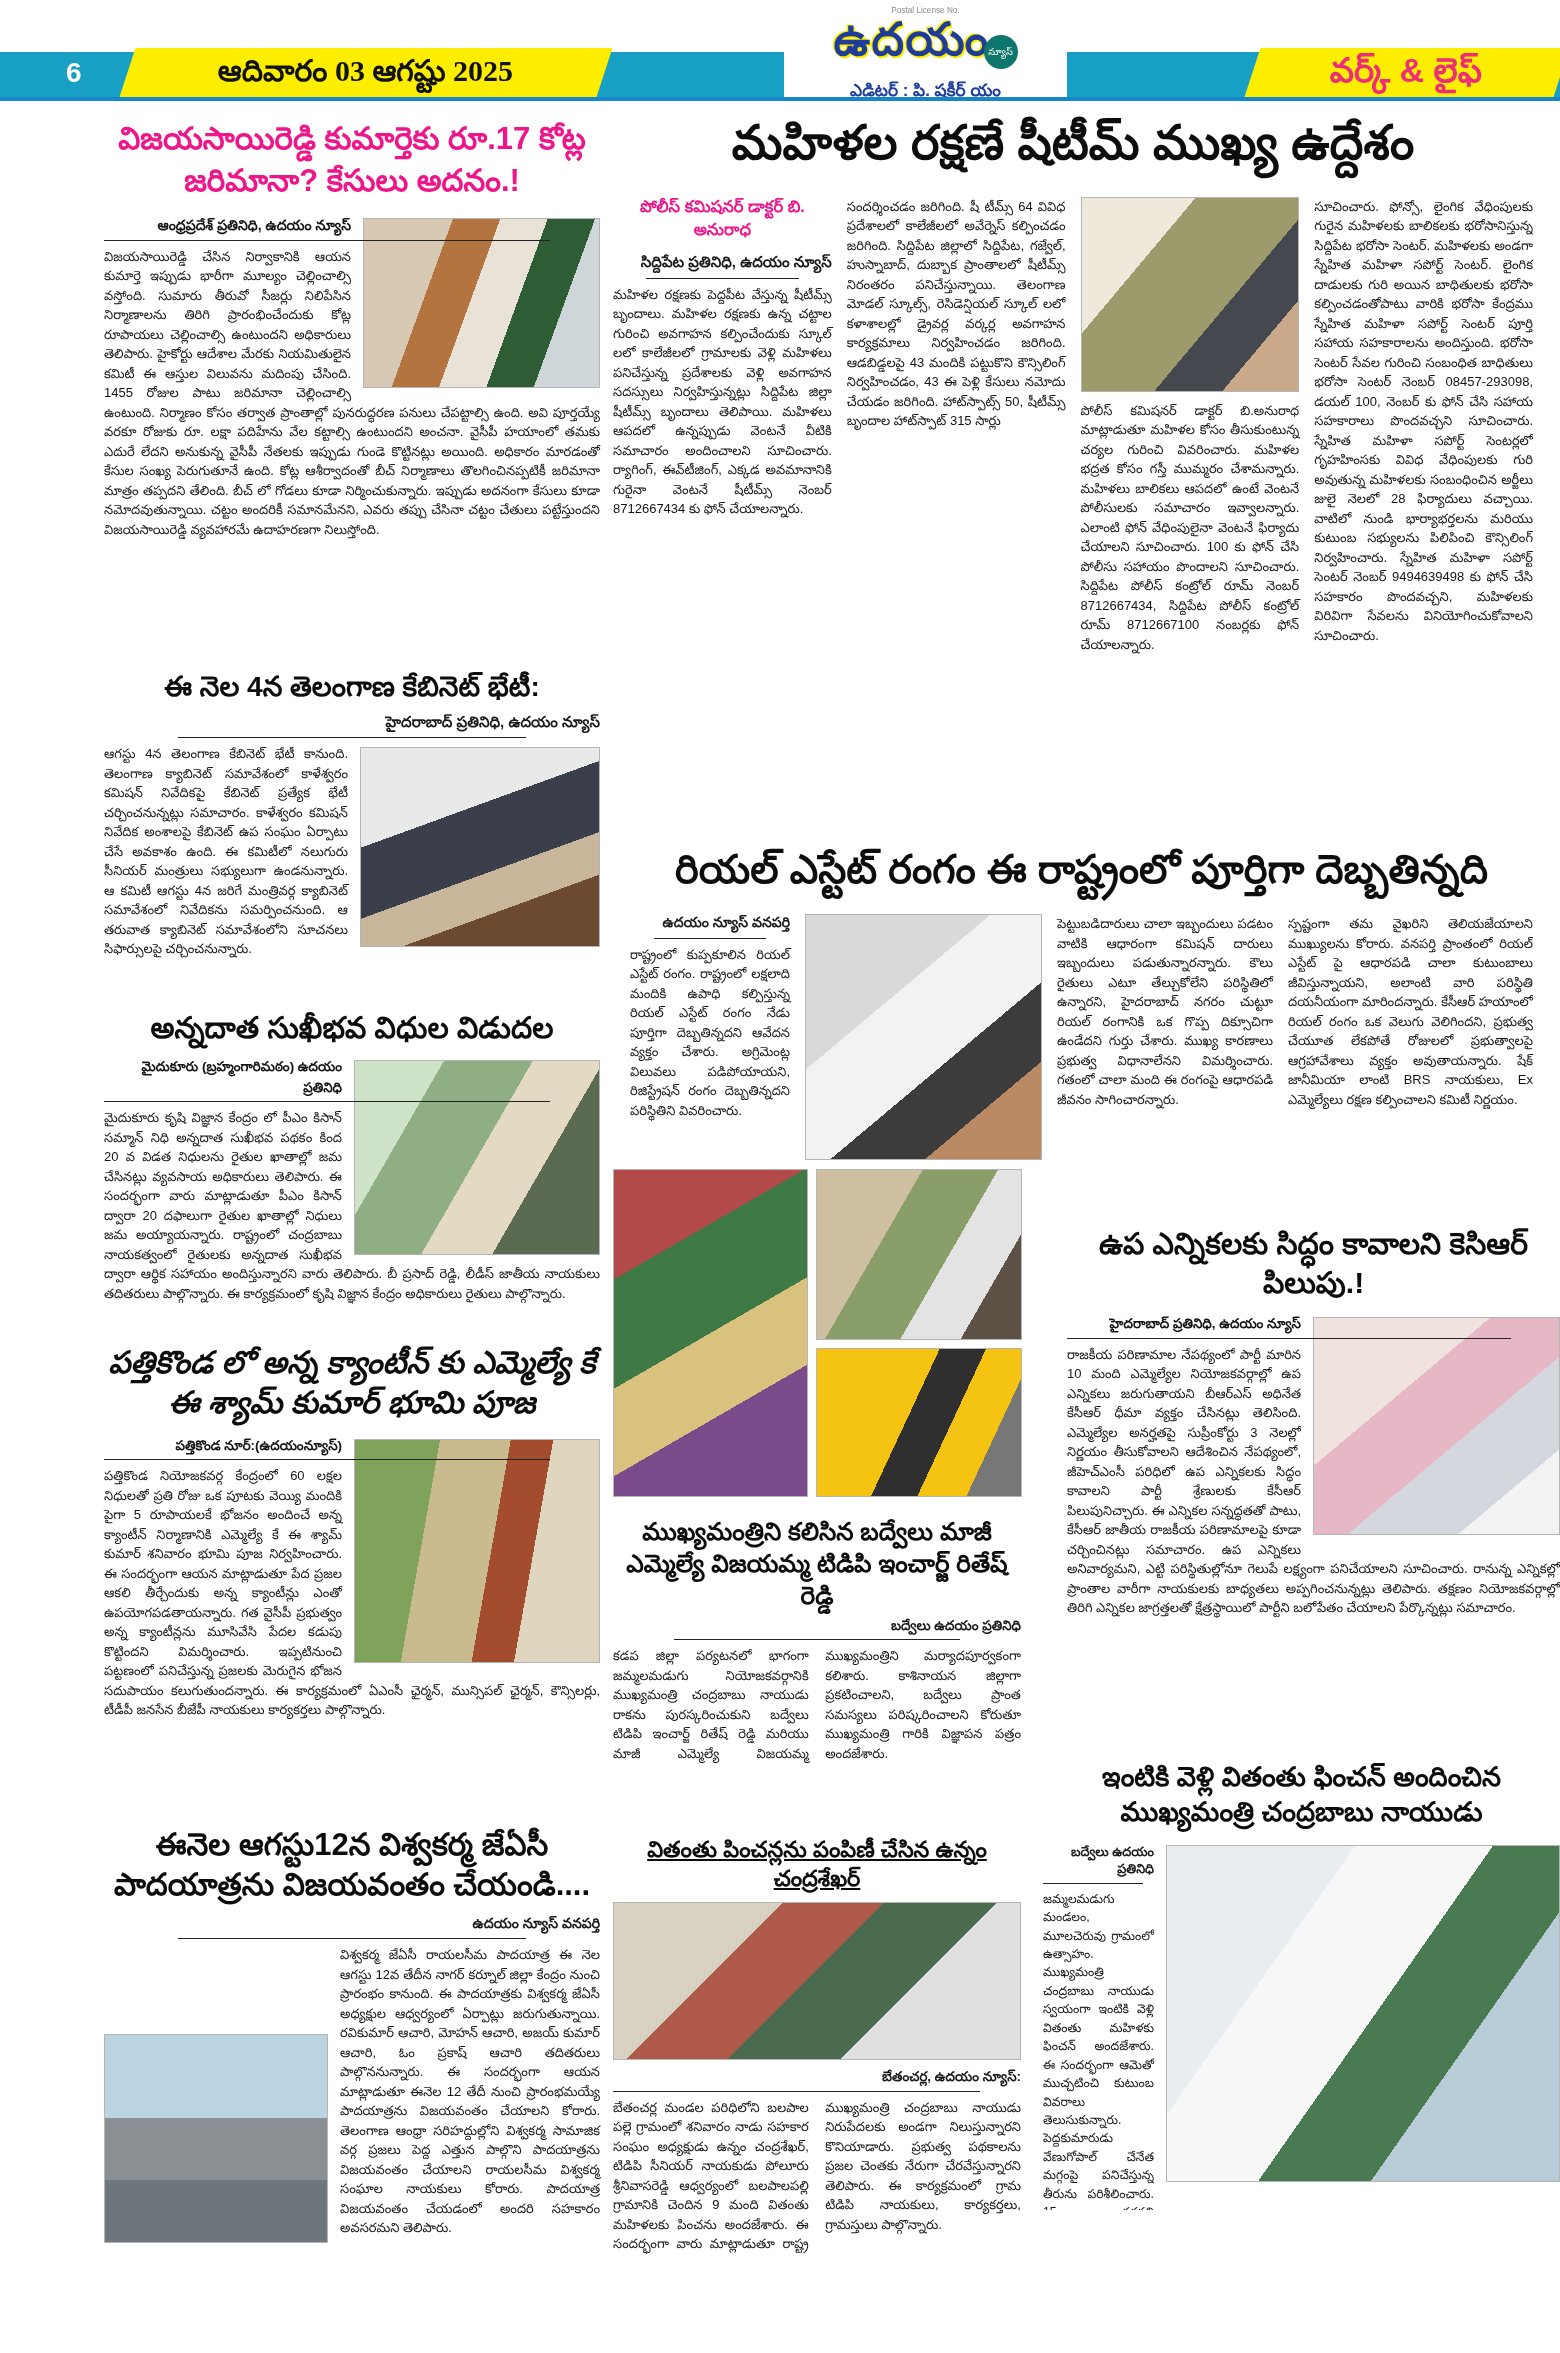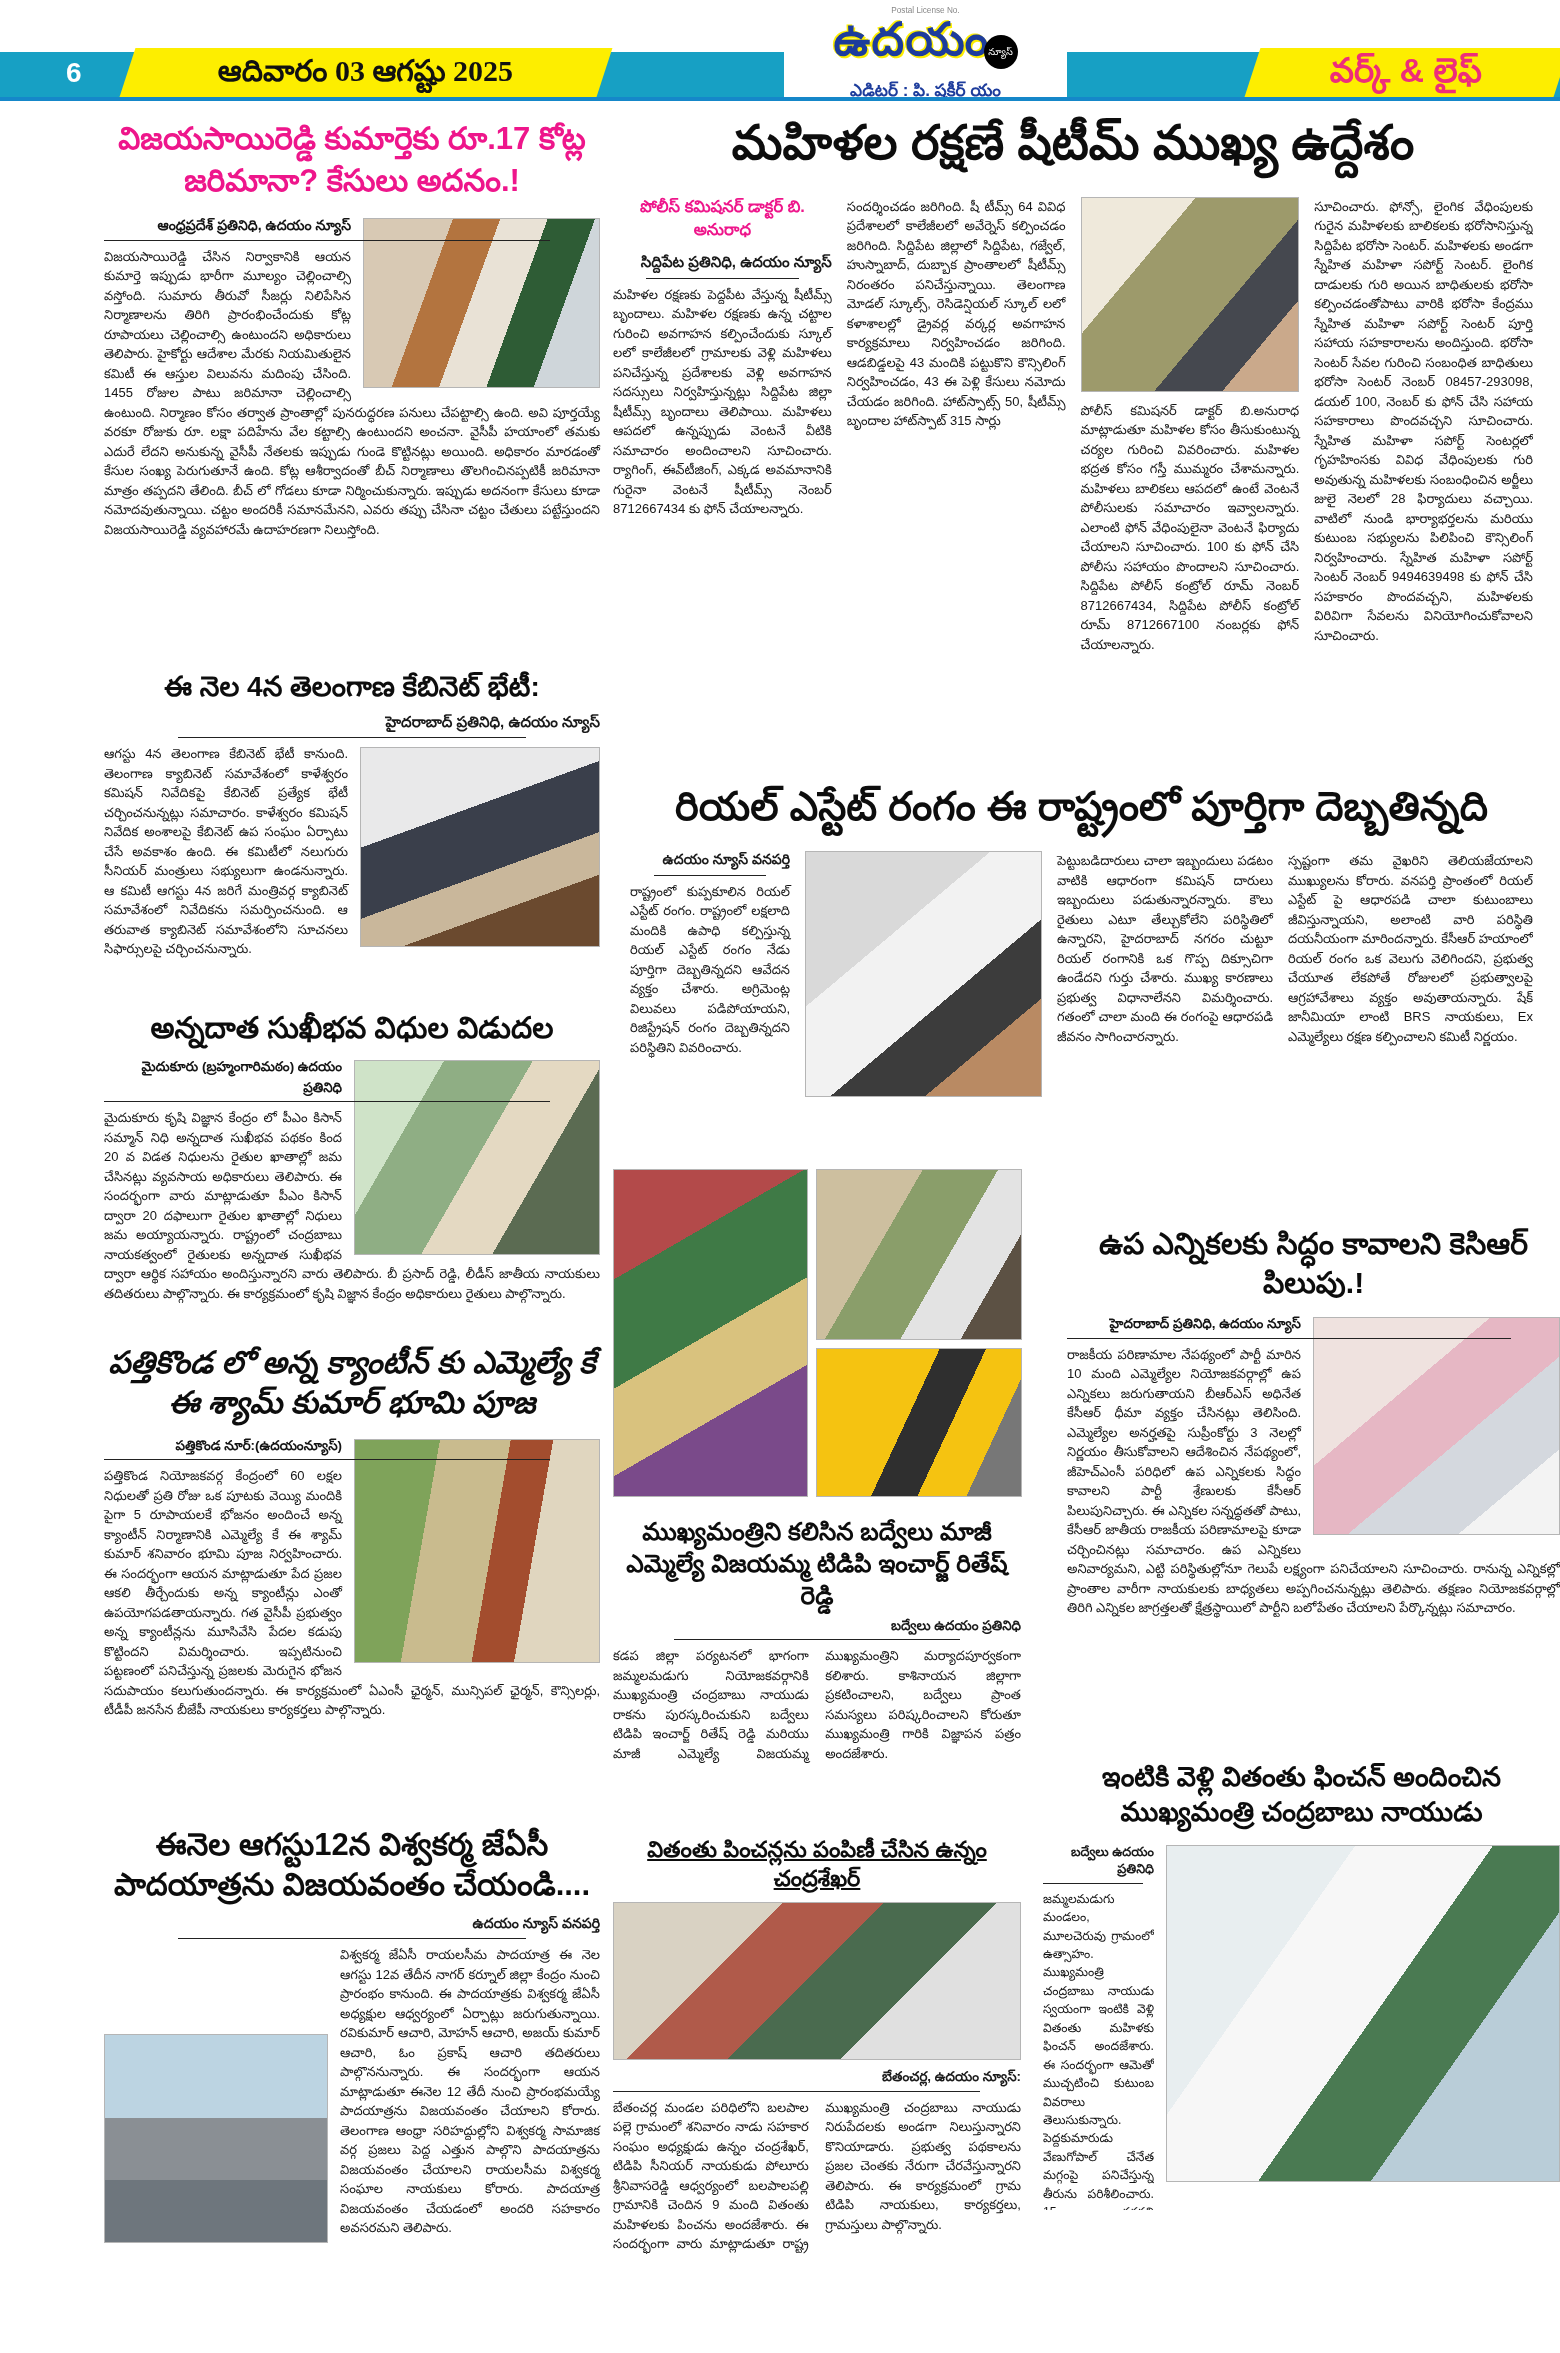--- a/index.html
+++ b/index.html
@@ -23,21 +23,21 @@
     transform:skew(-18deg); display:flex; align-items:center; justify-content:center;
   }
   .section-band span { transform:skew(18deg); font-size:34px; font-weight:bold; color:#ee2d7a; }
   .logo-box { position:absolute; left:784px; top:1.5px; width:283px; height:98px; background:#fff; text-align:center; }
   .postal { font-size:8.2px; color:#888; margin-top:4.5px; }
   .logo-main {
     font-size:46px; font-weight:bold; color:#1d3c9c; letter-spacing:1.5px; line-height:1.05;
     text-shadow:1.5px 1.5px 0 #fdee00, -1.5px -1.5px 0 #fdee00;
   }
   .logo-badge {
-    display:inline-block; background:#000000; color:#fff; border-radius:50%;
+    display:inline-block; background:#0f766e; color:#fff; border-radius:50%;
     font-size:9.7px; width:34px; height:34px; line-height:34px; vertical-align:middle; margin-left:-6px;
   }
   .editor-line { font-size:17px; color:#1d3c9c; font-weight:bold; margin-top:12px; }
   
   .art { position:absolute; }
   .hl-pink { color:#ee168b; font-weight:bold; text-align:center; line-height:1.35; }
   .hl-blk { color:#0d0d0d; font-weight:bold; text-align:center; line-height:1.3; }
   .byline { font-weight:bold; font-size:15px; text-align:right; padding-bottom:4.5px; margin-bottom:6px; position:relative; }
   .byline::after { content:""; position:absolute; left:15%; right:15%; bottom:0; border-bottom:1.5px solid #222; }
   .byline.left { text-align:right; }
@@ -141,21 +141,21 @@
       </div>
       <div class="body-txt">సందర్శించడం జరిగింది. షీ టీమ్స్ 64 వివిధ ప్రదేశాలలో కాలేజీలలో అవేర్నెస్ కల్పించడం జరిగింది. సిద్దిపేట జిల్లాలో సిద్దిపేట, గజ్వేల్, హుస్నాబాద్, దుబ్బాక ప్రాంతాలలో షీటీమ్స్ నిరంతరం పనిచేస్తున్నాయి. తెలంగాణ మోడల్ స్కూల్స్, రెసిడెన్షియల్ స్కూల్ లలో కళాశాలల్లో డ్రైవర్ల వర్కర్ల అవగాహన కార్యక్రమాలు నిర్వహించడం జరిగింది. ఆడబిడ్డలపై 43 మందికి పట్టుకొని కౌన్సిలింగ్ నిర్వహించడం, 43 ఈ పెళ్లి కేసులు నమోదు చేయడం జరిగింది. హాట్‌స్పాట్స్ 50, షీటీమ్స్ బృందాల హాట్‌స్పాట్ 315 సార్లు</div>
       <div>
         <div class="photo ph-police" style="width:100%; height:195px; margin-bottom:9px;"></div>
         <div class="body-txt">పోలీస్ కమిషనర్ డాక్టర్ బి.అనురాధ మాట్లాడుతూ మహిళల కోసం తీసుకుంటున్న చర్యల గురించి వివరించారు. మహిళల భద్రత కోసం గస్తీ ముమ్మరం చేశామన్నారు. మహిళలు బాలికలు ఆపదలో ఉంటే వెంటనే పోలీసులకు సమాచారం ఇవ్వాలన్నారు. ఎలాంటి ఫోన్ వేధింపులైనా వెంటనే ఫిర్యాదు చేయాలని సూచించారు. 100 కు ఫోన్ చేసి పోలీసు సహాయం పొందాలని సూచించారు. సిద్దిపేట పోలీస్ కంట్రోల్ రూమ్ నెంబర్ 8712667434, సిద్దిపేట పోలీస్ కంట్రోల్ రూమ్ 8712667100 నంబర్లకు ఫోన్ చేయాలన్నారు.</div>
       </div>
       <div class="body-txt">సూచించారు. ఫోన్సో, లైంగిక వేధింపులకు గురైన మహిళలకు బాలికలకు భరోసానిస్తున్న సిద్దిపేట భరోసా సెంటర్. మహిళలకు అండగా స్నేహిత మహిళా సపోర్ట్ సెంటర్. లైంగిక దాడులకు గురి అయిన బాధితులకు భరోసా కల్పించడంతోపాటు వారికి భరోసా కేంద్రము స్నేహిత మహిళా సపోర్ట్ సెంటర్ పూర్తి సహాయ సహకారాలను అందిస్తుంది. భరోసా సెంటర్ సేవల గురించి సంబంధిత బాధితులు భరోసా సెంటర్ నెంబర్ 08457-293098, డయల్ 100, నెంబర్ కు ఫోన్ చేసి సహాయ సహకారాలు పొందవచ్చని సూచించారు. స్నేహిత మహిళా సపోర్ట్ సెంటర్లలో గృహహింసకు వివిధ వేధింపులకు గురి అవుతున్న మహిళలకు సంబంధించిన అర్జీలు జులై నెలలో 28 ఫిర్యాదులు వచ్చాయి. వాటిలో నుండి భార్యాభర్తలను మరియు కుటుంబ సభ్యులను పిలిపించి కౌన్సిలింగ్ నిర్వహించారు. స్నేహిత మహిళా సపోర్ట్ సెంటర్ నెంబర్ 9494639498 కు ఫోన్ చేసి సహకారం పొందవచ్చని, మహిళలకు విరివిగా సేవలను వినియోగించుకోవాలని సూచించారు.</div>
     </div>
   </div>
 
-  <div class="art" style="left:630px; top:780px; width:903px;">
+  <div class="art" style="left:630px; top:843px; width:903px;">
     <div class="hl-blk" style="font-size:40px;">రియల్ ఎస్టేట్ రంగం ఈ రాష్ట్రంలో పూర్తిగా దెబ్బతిన్నది</div>
     <div style="display:flex; gap:15px; margin-top:19.4px; height:306px; overflow:hidden;">
       <div style="width:160px;">
         <div class="byline" style="font-size:14px;">ఉదయం న్యూస్ వనపర్తి</div>
         <div class="body-txt">రాష్ట్రంలో కుప్పకూలిన రియల్ ఎస్టేట్ రంగం. రాష్ట్రంలో లక్షలాది మందికి ఉపాధి కల్పిస్తున్న రియల్ ఎస్టేట్ రంగం నేడు పూర్తిగా దెబ్బతిన్నదని ఆవేదన వ్యక్తం చేశారు. అగ్రిమెంట్ల విలువలు పడిపోయాయని, రిజిస్ట్రేషన్ రంగం దెబ్బతిన్నదని పరిస్థితిని వివరించారు.</div>
       </div>
       <div class="photo ph-micman" style="width:237px; height:246px; flex:none;"></div>
       <div class="body-txt" style="width:216px;">పెట్టుబడిదారులు చాలా ఇబ్బందులు పడటం వాటికి ఆధారంగా కమిషన్ దారులు ఇబ్బందులు పడుతున్నారన్నారు. కౌలు రైతులు ఎటూ తేల్చుకోలేని పరిస్థితిలో ఉన్నారని, హైదరాబాద్ నగరం చుట్టూ రియల్ రంగానికి ఒక గొప్ప దిక్సూచిగా ఉండేదని గుర్తు చేశారు. ముఖ్య కారణాలు ప్రభుత్వ విధానాలేనని విమర్శించారు. గతంలో చాలా మంది ఈ రంగంపై ఆధారపడి జీవనం సాగించారన్నారు.</div>
       <div class="body-txt" style="flex:1;">స్పష్టంగా తమ వైఖరిని తెలియజేయాలని ముఖ్యులను కోరారు. వనపర్తి ప్రాంతంలో రియల్ ఎస్టేట్ పై ఆధారపడి చాలా కుటుంబాలు జీవిస్తున్నాయని, అలాంటి వారి పరిస్థితి దయనీయంగా మారిందన్నారు. కేసీఆర్ హయాంలో రియల్ రంగం ఒక వెలుగు వెలిగిందని, ప్రభుత్వ చేయూత లేకపోతే రోజులలో ప్రభుత్వాలపై ఆగ్రహావేశాలు వ్యక్తం అవుతాయన్నారు. షేక్ జానీమియా లాంటి BRS నాయకులు, Ex ఎమ్మెల్యేలు రక్షణ కల్పించాలని కమిటీ నిర్ణయం.</div>
     </div>

